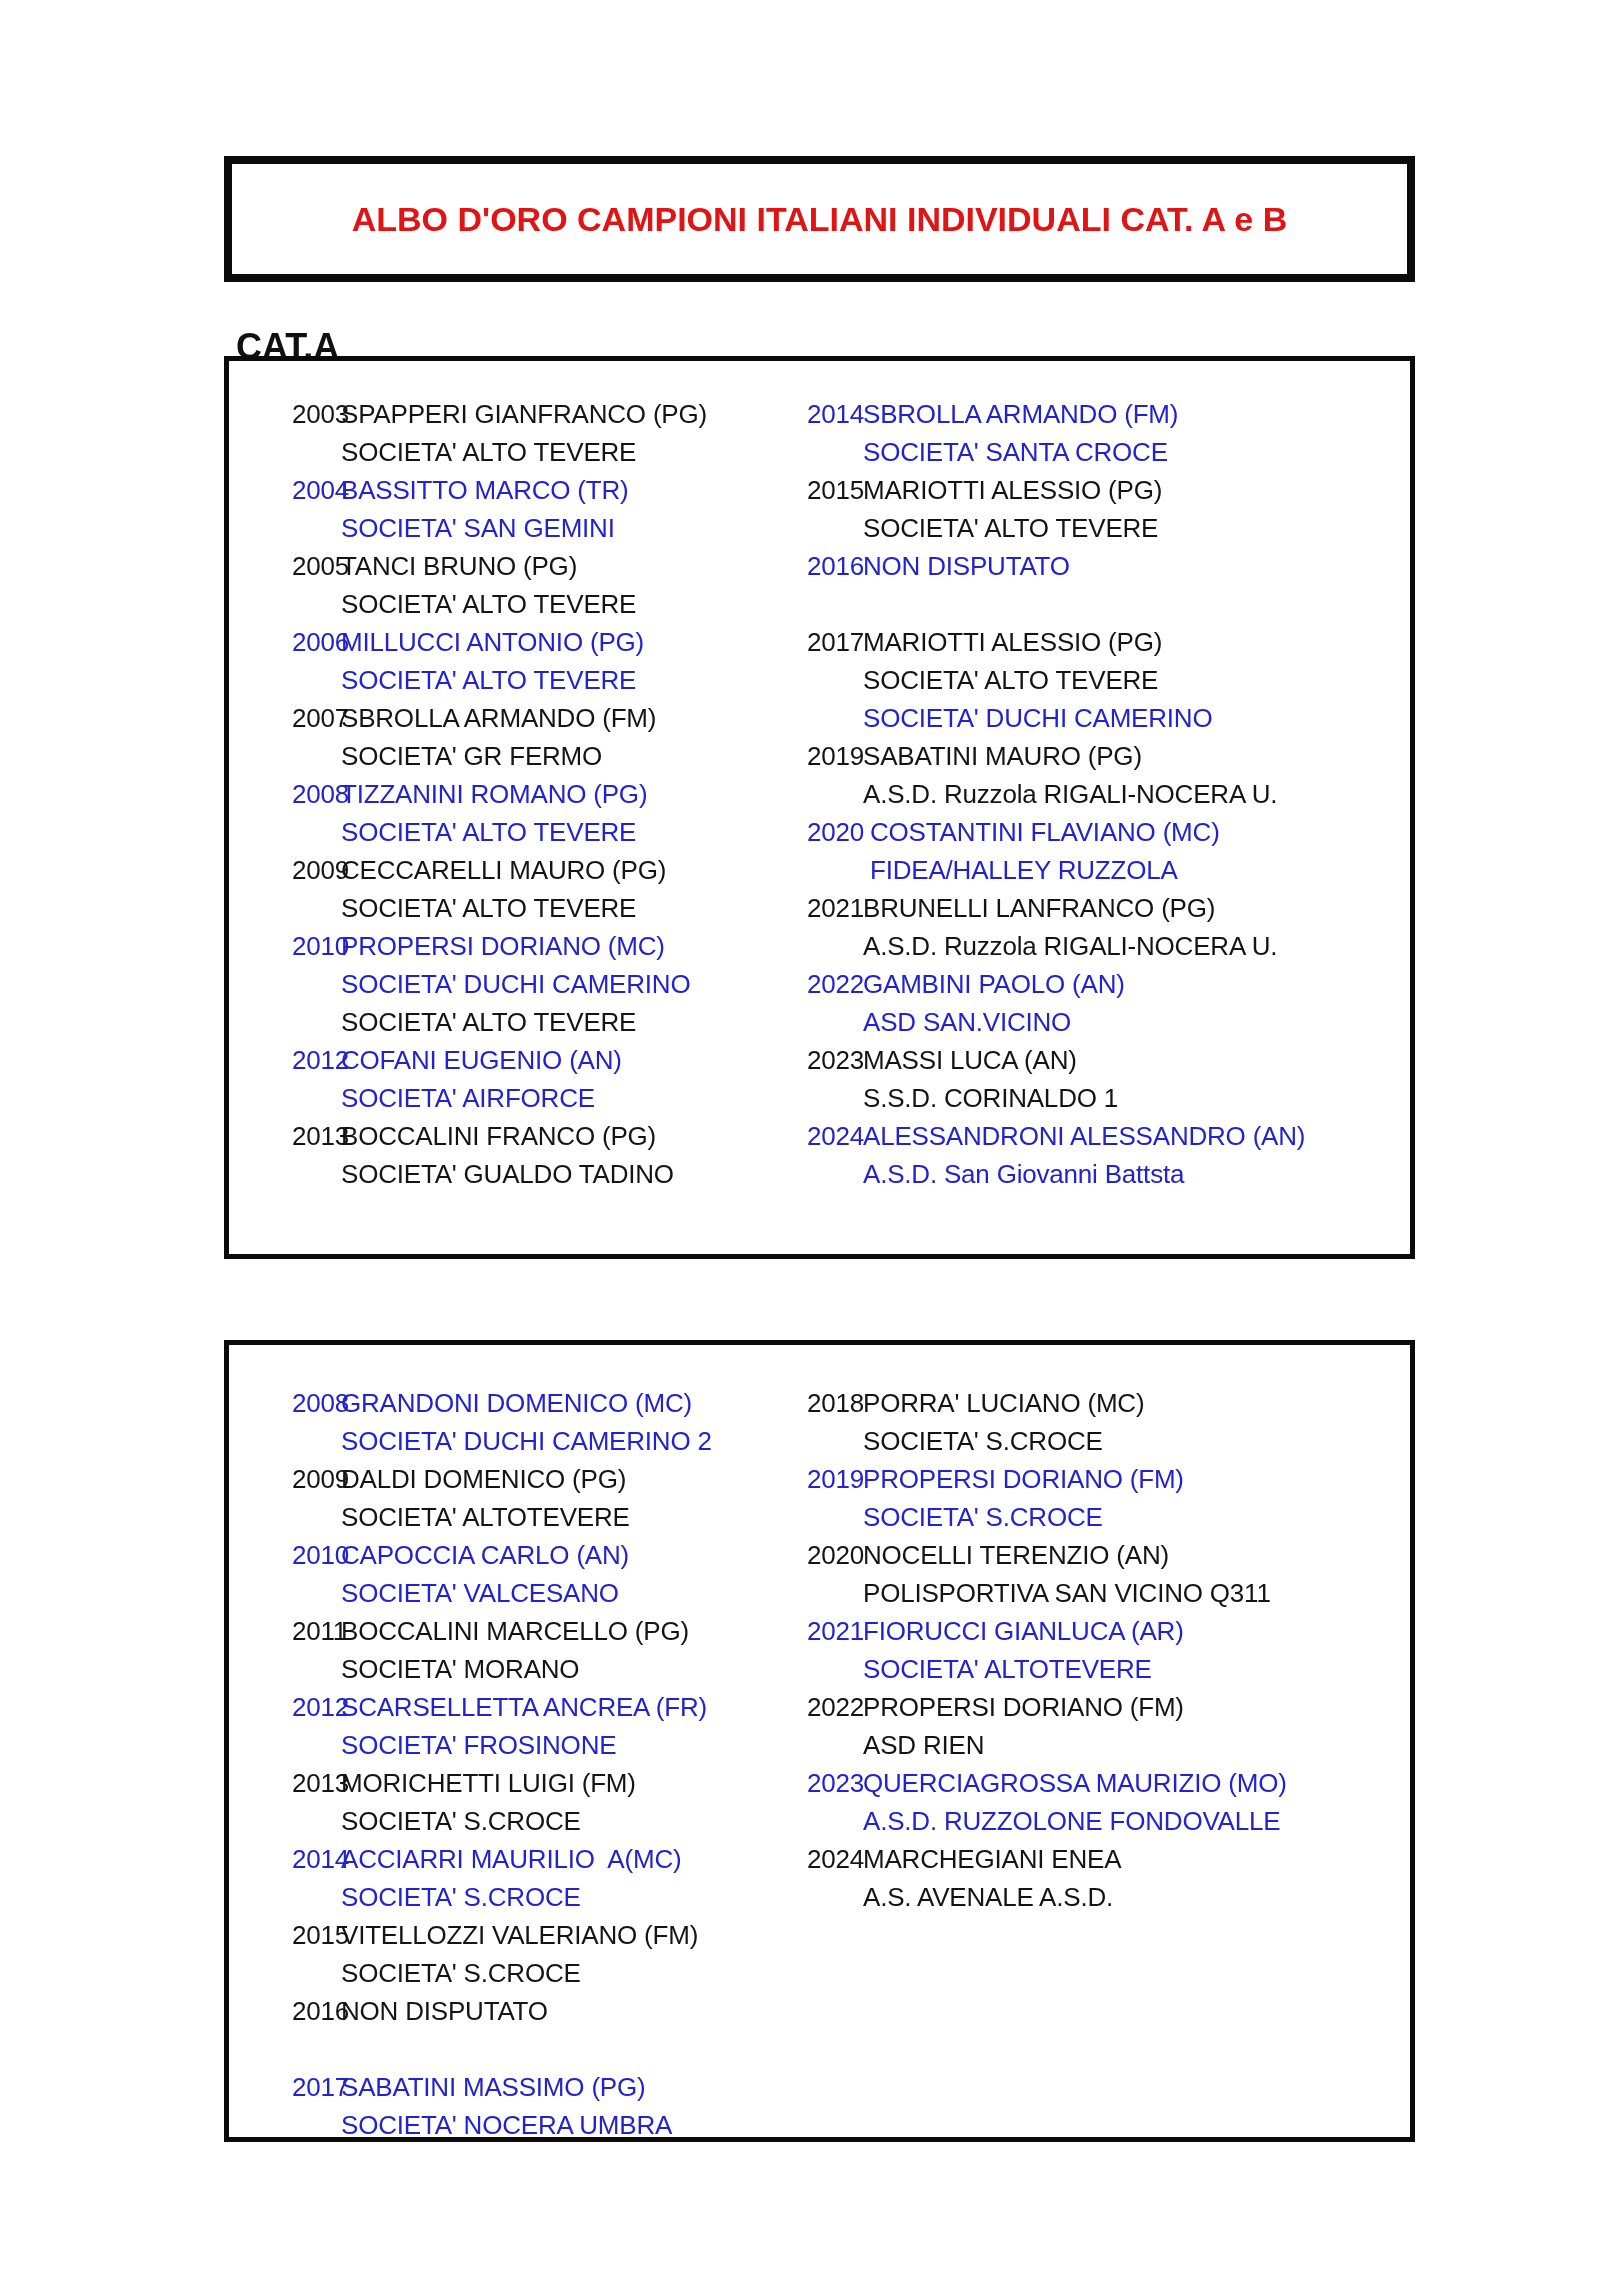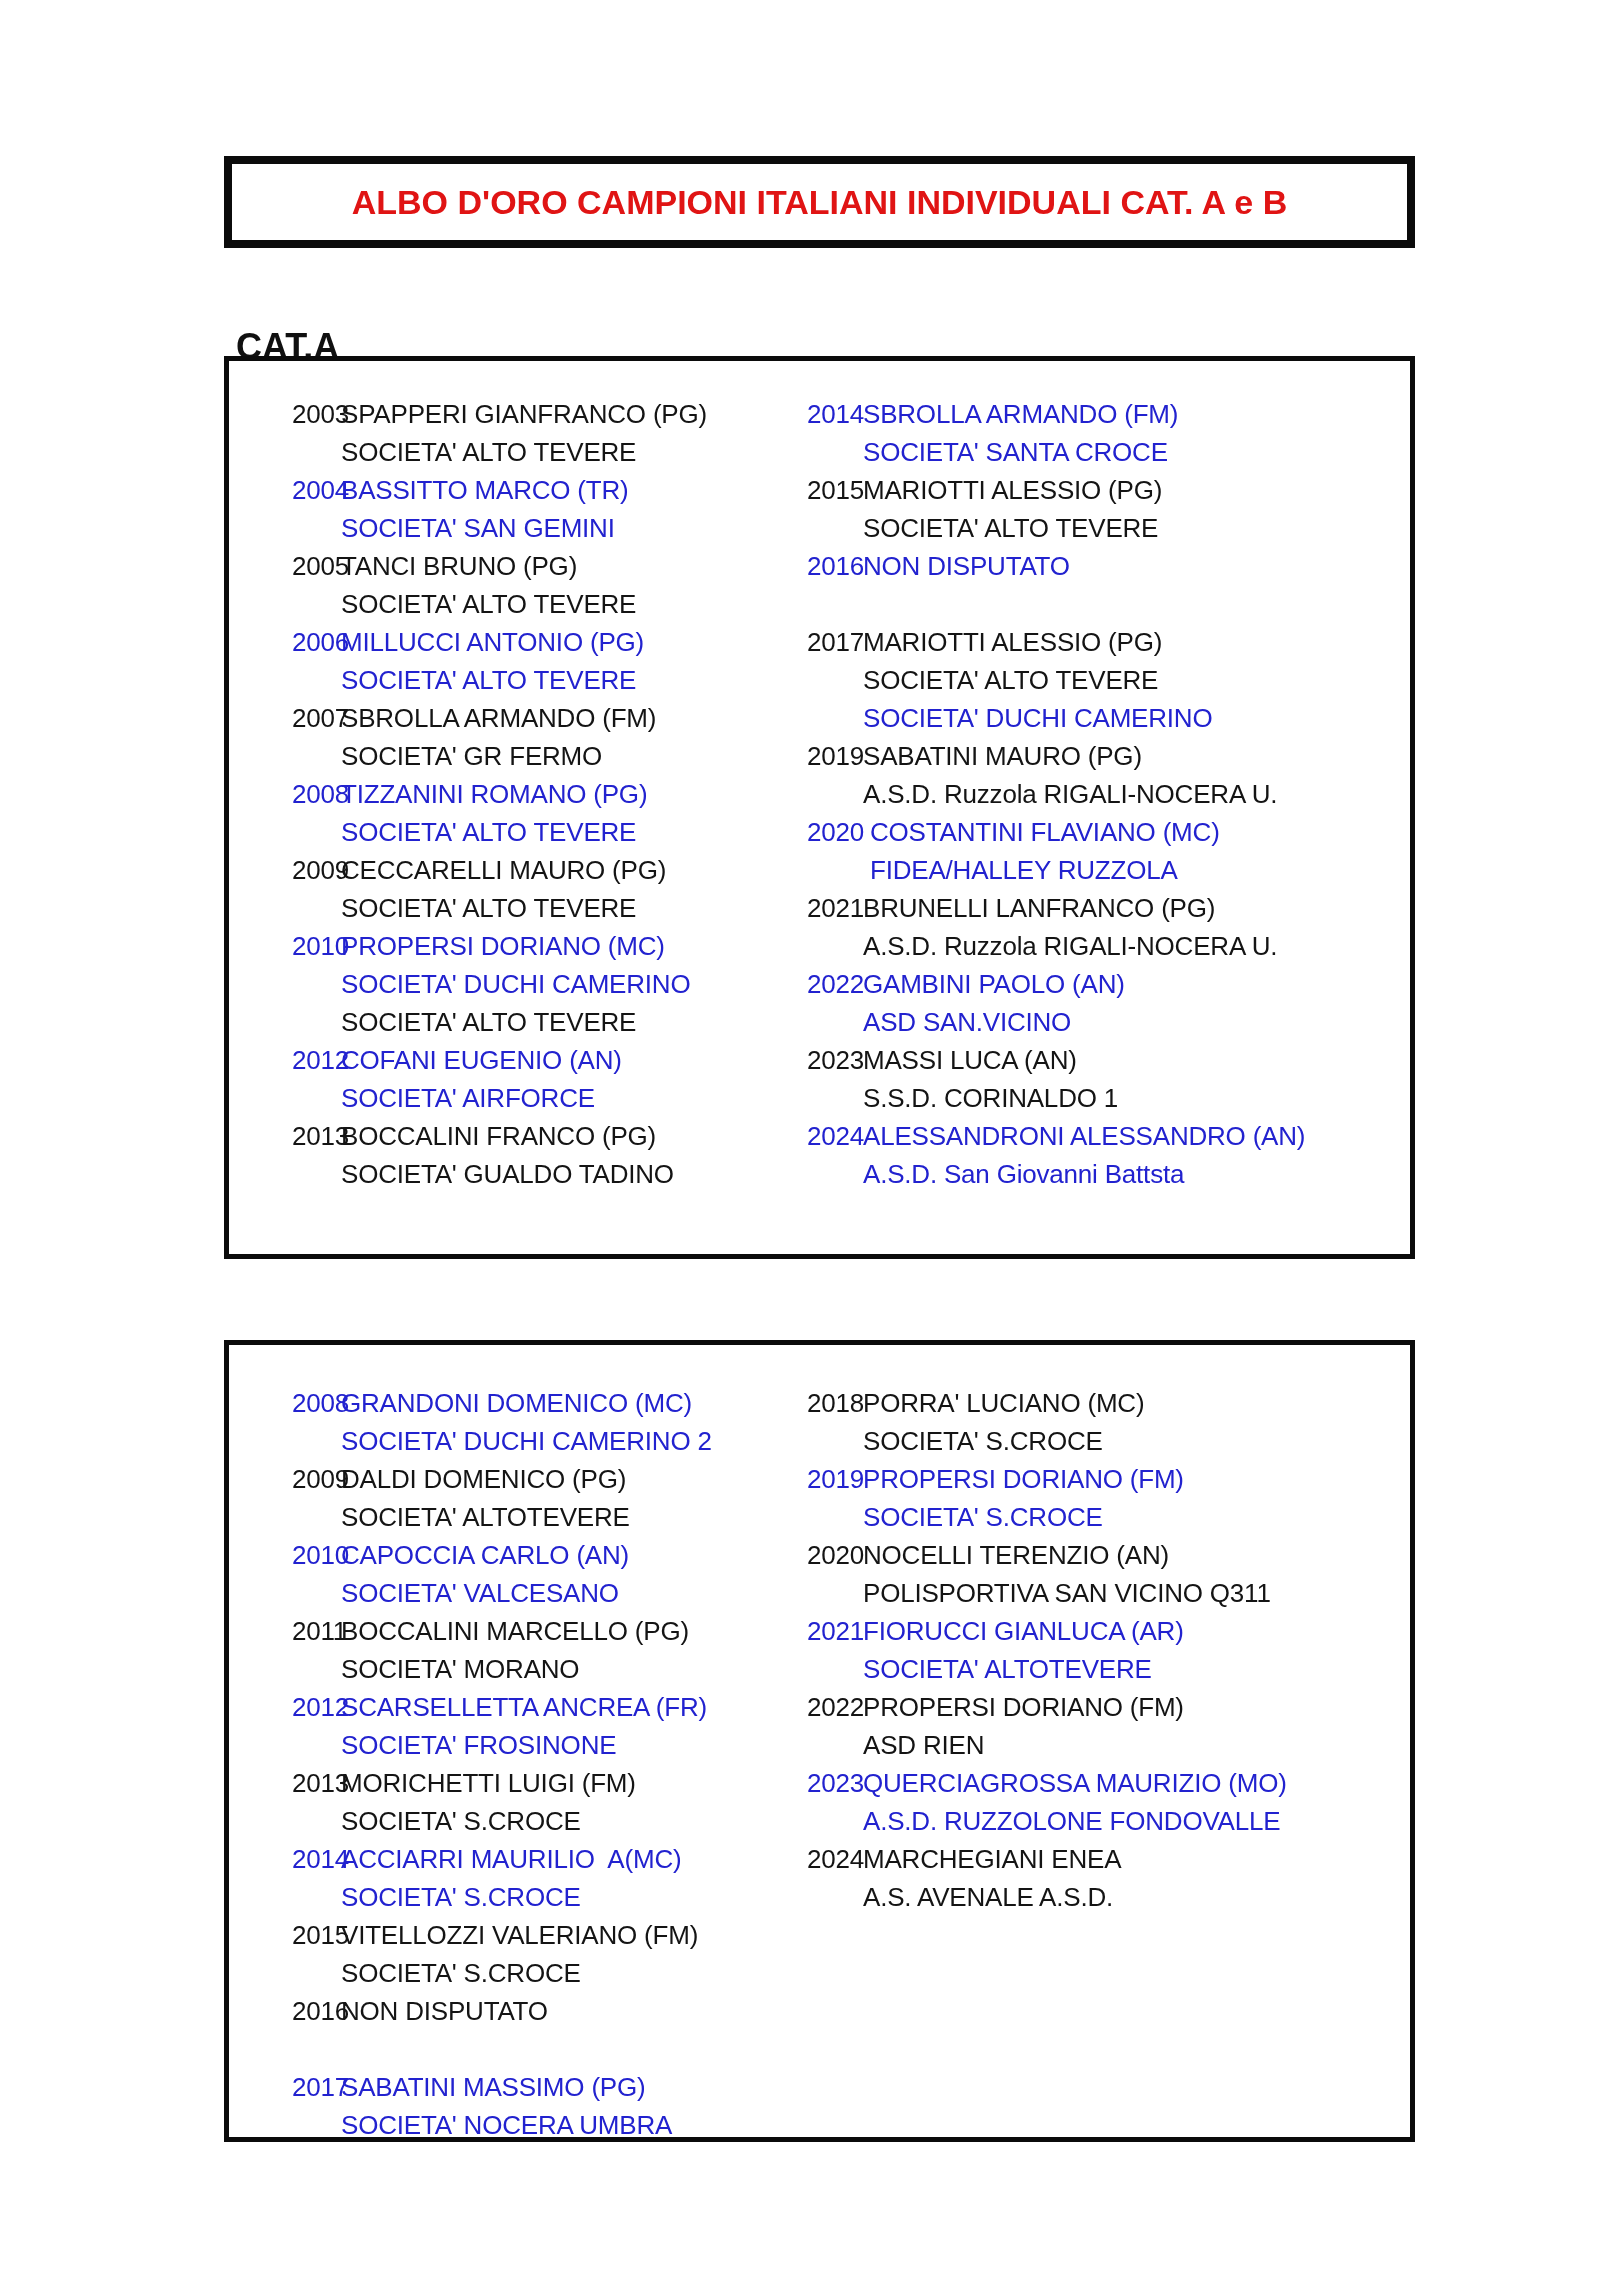--- a/index.html
+++ b/index.html
@@ -5,21 +5,21 @@
   html,body{margin:0;padding:0;background:#ffffff;}
   body{
     width:1620px;height:2293px;position:relative;overflow:hidden;
     font-family:"Liberation Sans","DejaVu Sans",sans-serif;
     -webkit-font-smoothing:antialiased;
   }
   .page{position:absolute;inset:0;background:#ffffff;}
 
   
   .title-box{
-    position:absolute;left:224px;top:156px;width:1191px;height:92px;
+    position:absolute;left:224px;top:156px;width:1191px;height:126px;
     border:8px solid #0b0b0b;box-sizing:border-box;background:#ffffff;
     display:flex;align-items:center;justify-content:center;
   }
   .title-text{
     font-weight:bold;font-size:34px;color:#e01414;white-space:pre;
   }
 
   
   .cat-label{
     position:absolute;left:236px;font-size:36px;font-weight:bold;color:#101010;

